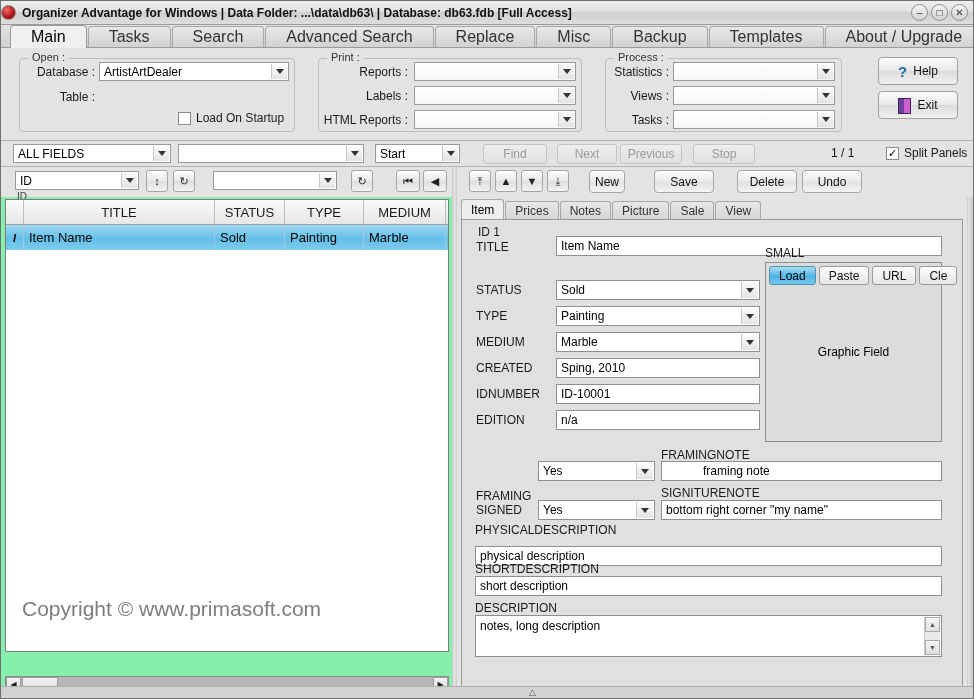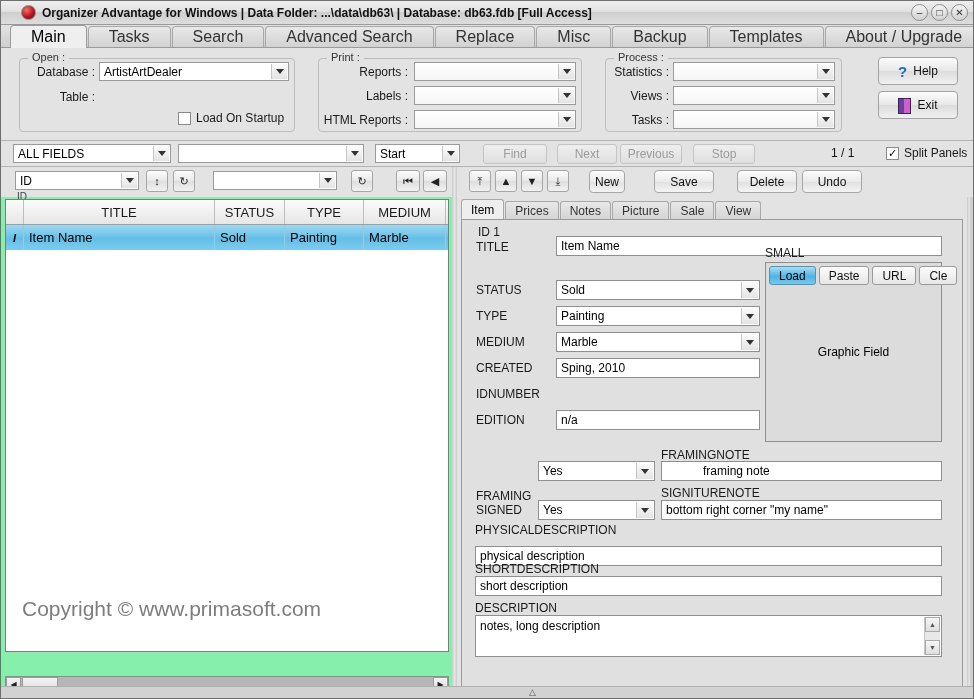--- a/index.html
+++ b/index.html
@@ -19,21 +19,21 @@
     overflow: hidden;
   }
 
   
   .titlebar {
     position: relative;
     height: 24px;
     background: linear-gradient(to bottom, #eeeeee 0%, #e2e2e2 45%, #cfcfcf 50%, #dddddd 100%);
     border-bottom: 1px solid #9a9a9a;
     display: flex; align-items: center;
-    padding-left: 20px;
+    padding-left: 0;
   }
   .app-icon {
     width: 15px; height: 15px; border-radius: 50%;
     background: radial-gradient(circle at 35% 30%, #f07070, #b01010 60%, #7a0a0a);
     border: 1px solid #8a8a8a;
     margin-right: 6px;
     flex: none;
   }
   .title-text {
     font-weight: bold; font-size: 12px; color: #111;
@@ -613,20 +613,21 @@
           <span>Marble</span>
           <span class="arrow">
               <i></i>
             </span>
         </div>
 
         <div class="flab" style="left:14px;top:141px;">CREATED</div>
         <div class="finput" style="left:94px;top:138px;width:204px;">Sping, 2010</div>
 
         <div class="flab" style="left:14px;top:167px;">IDNUMBER</div>
+        <div class="finput" style="left:94px;top:164px;width:204px;">ID-10001</div>
 
         <div class="flab" style="left:14px;top:193px;">EDITION</div>
         <div class="finput" style="left:94px;top:190px;width:204px;">n/a</div>
 
         <div class="flab" style="left:303px;top:26px;">SMALL</div>
         <div class="gfbox" style="left:303px;top:42px;width:177px;height:180px;">
           <div class="gfcenter">Graphic Field</div>
           <div class="gfbtns">
             <div class="gfbtn on">Load</div>
             <div class="gfbtn">Paste</div>

